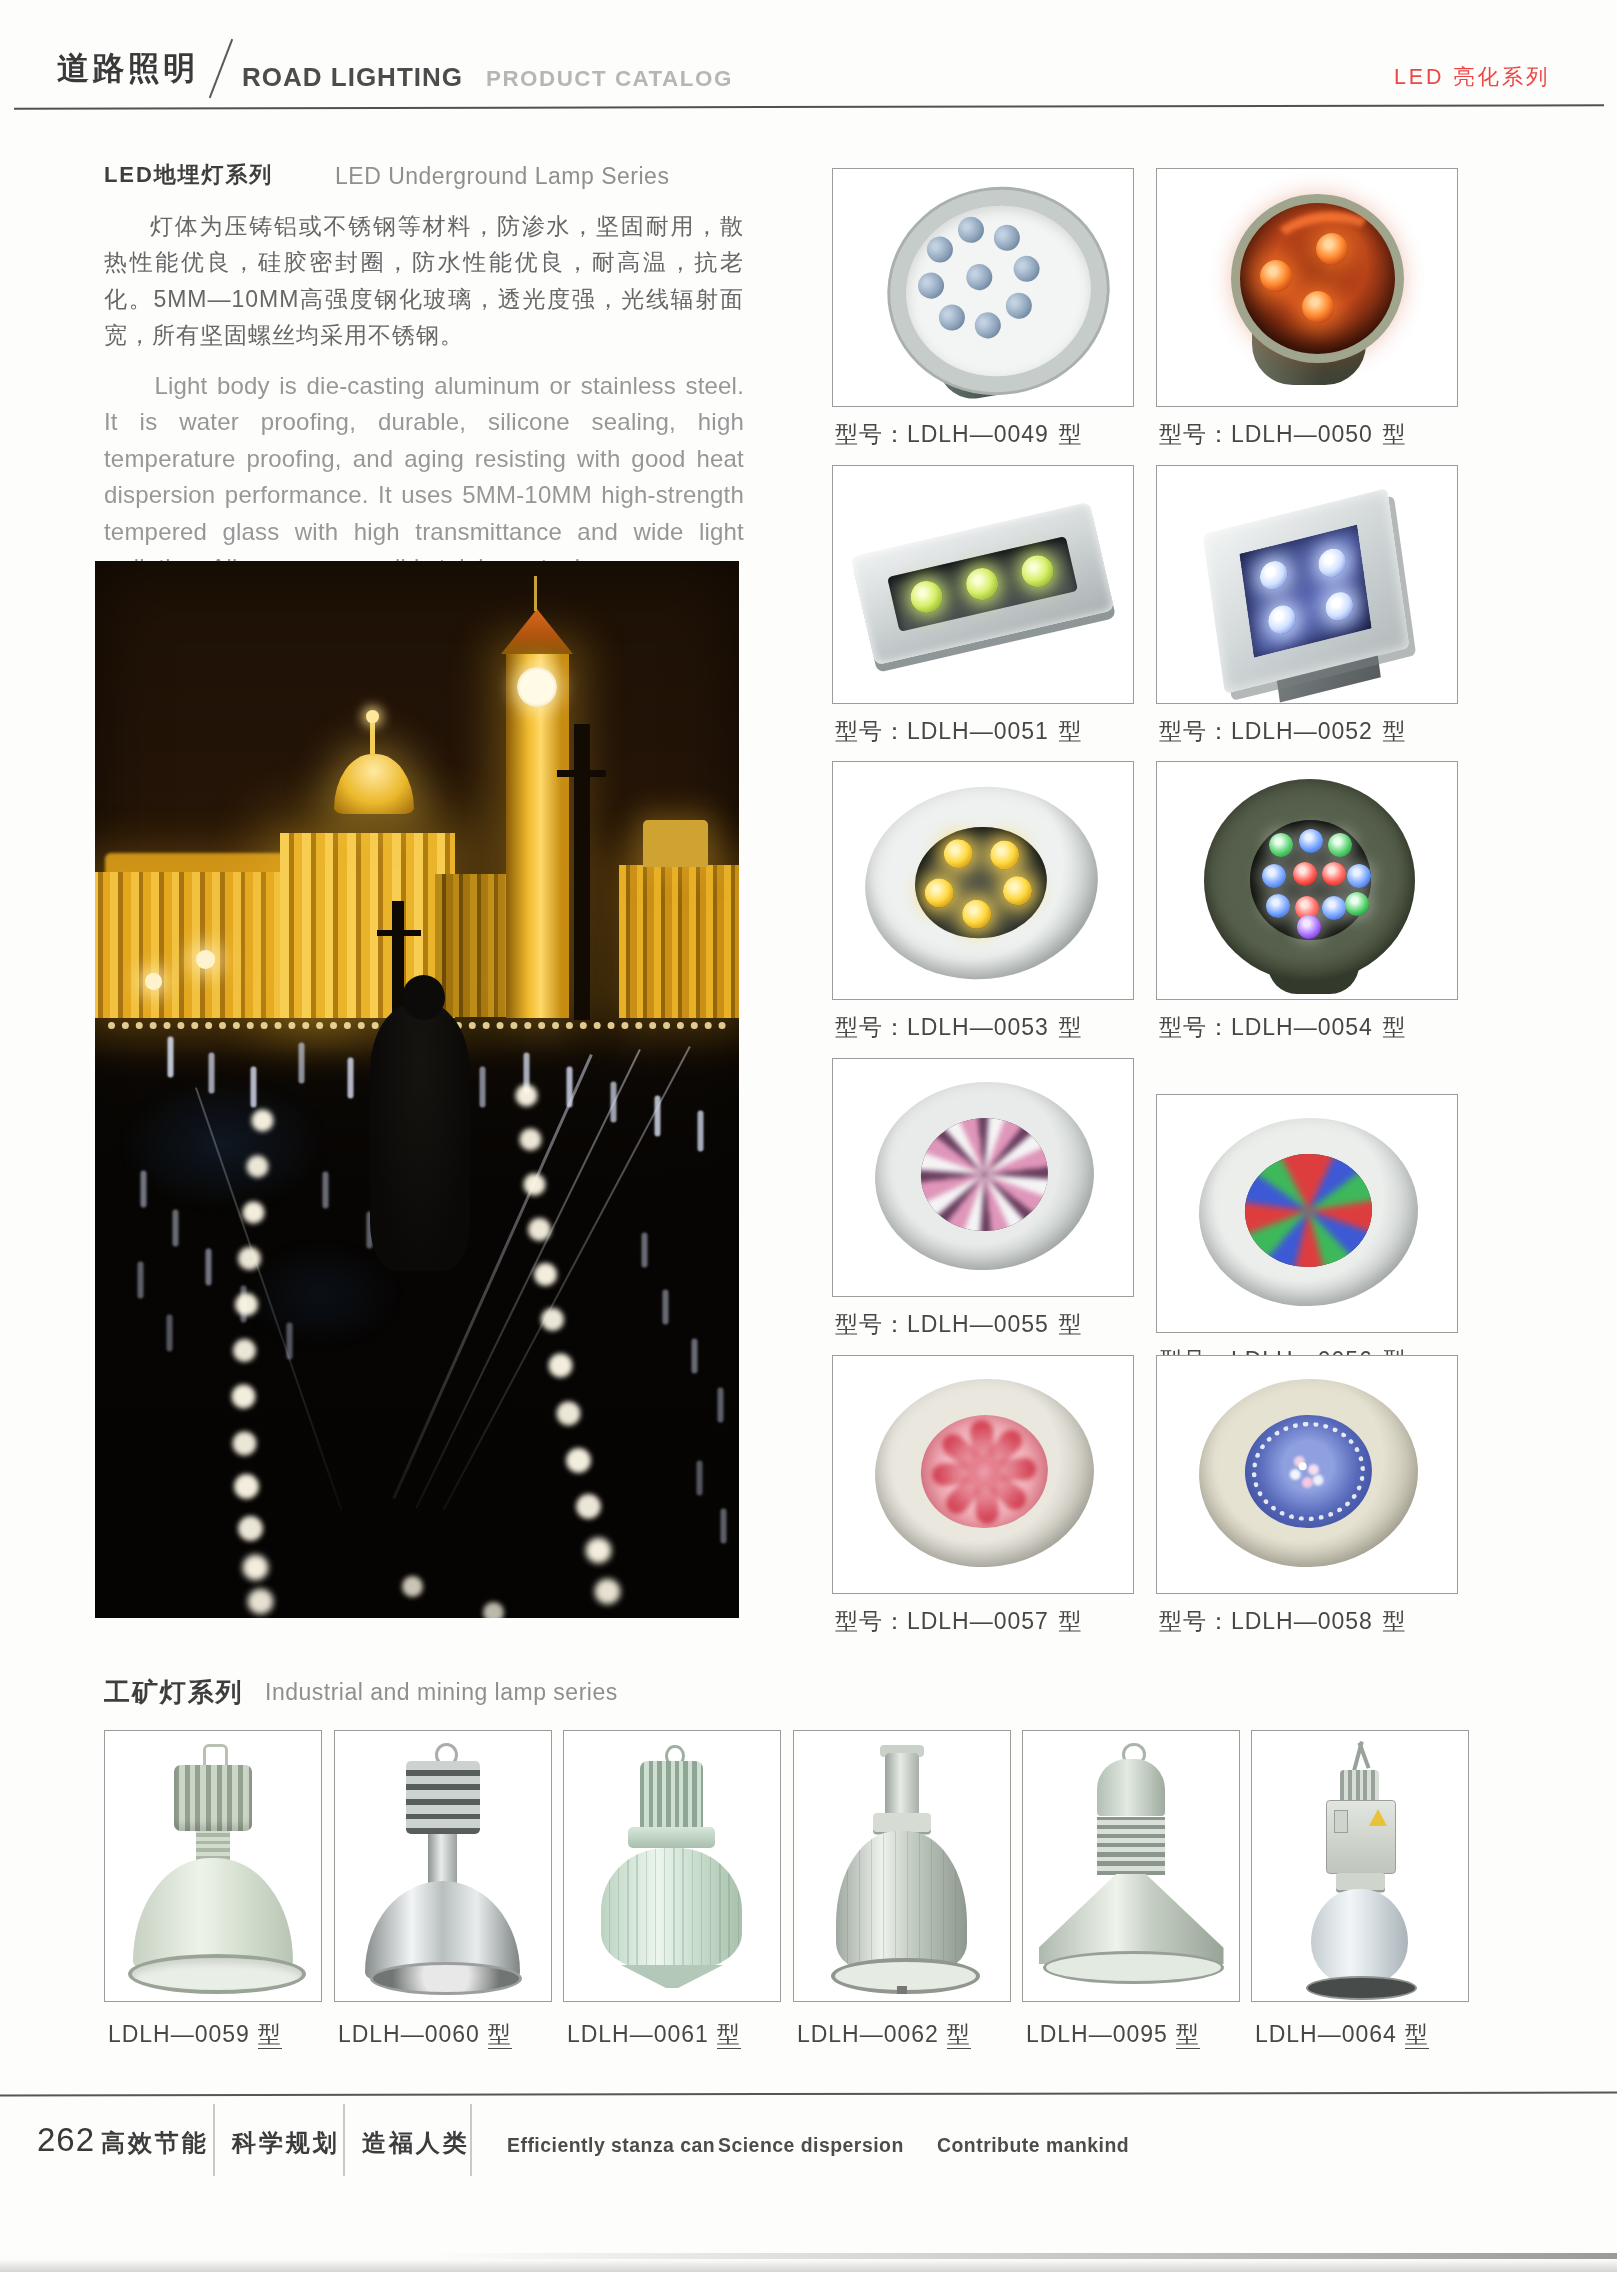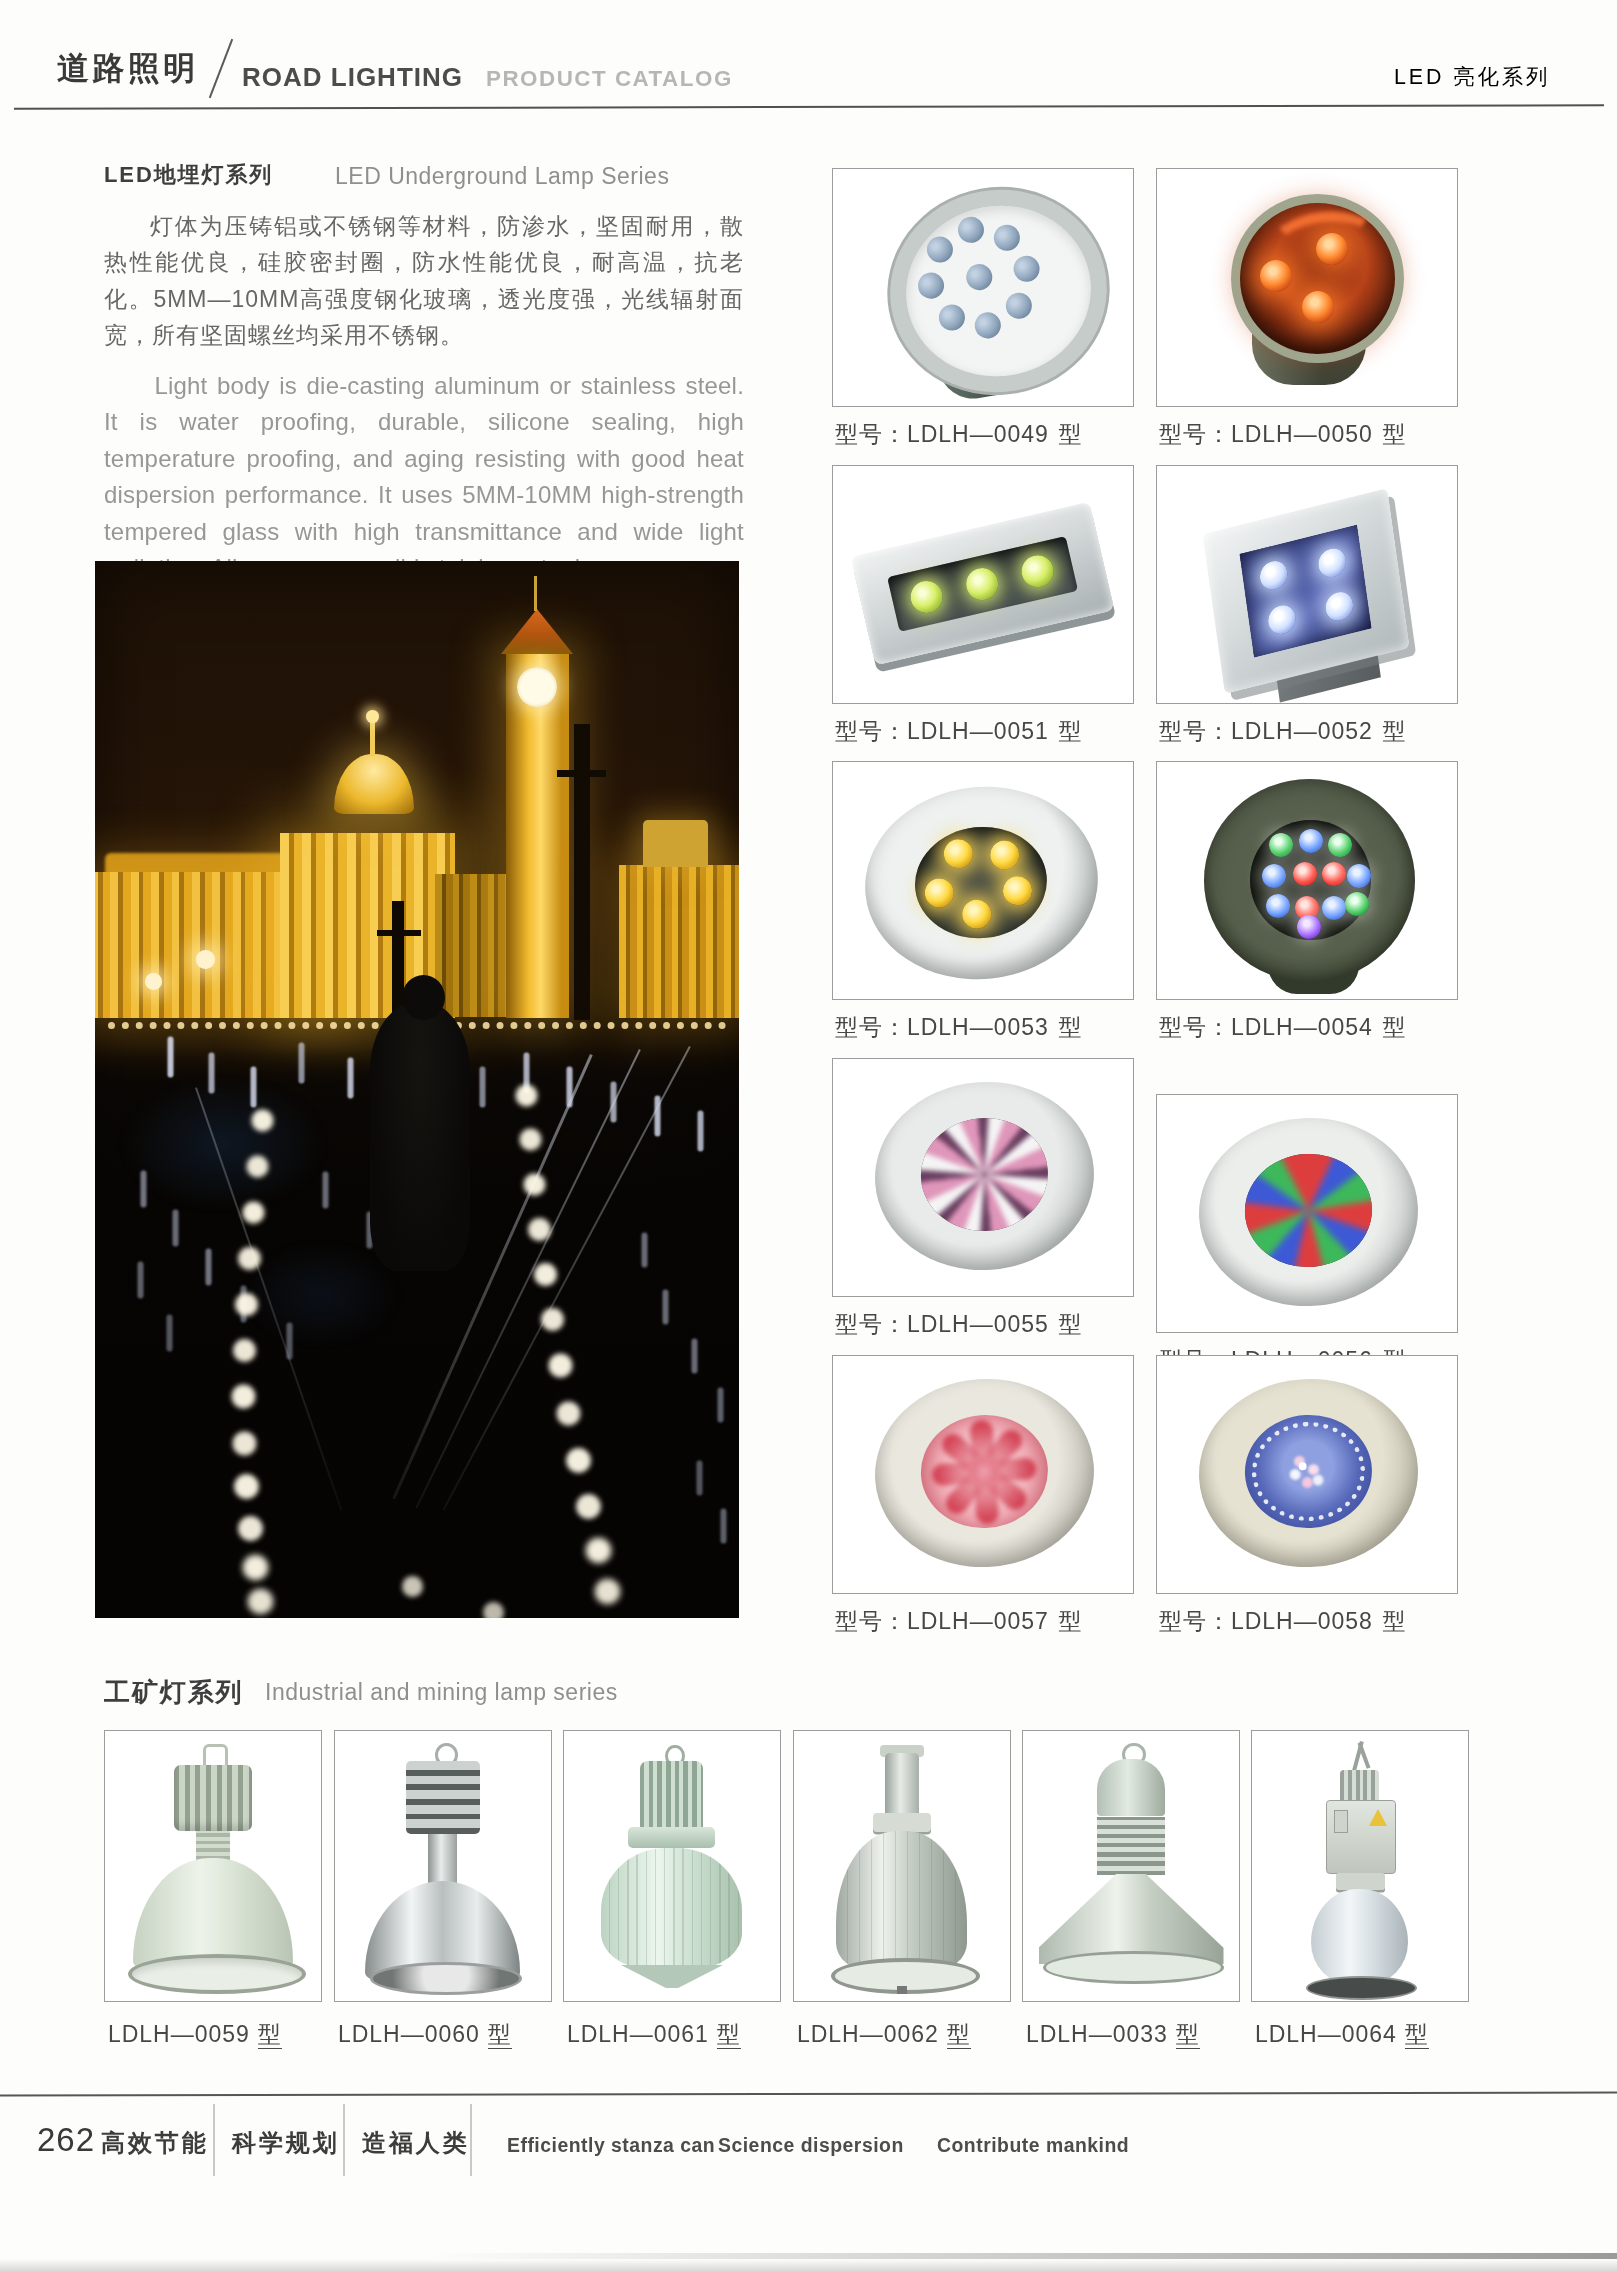--- a/index.html
+++ b/index.html
@@ -3,21 +3,21 @@
 <meta charset="utf-8">
 <style>
   html,body{margin:0;padding:0;background:#e9e9e7;font-family:"Liberation Sans","DejaVu Sans",sans-serif;}
   .page{position:relative;width:1617px;height:2273px;background:#fdfdfc;overflow:hidden;margin:0 auto;}
 
   
   .hdr-cn{position:absolute;left:57px;top:47px;font-size:32px;font-weight:bold;color:#3a3a3a;letter-spacing:3.4px;}
   .hdr-slash{position:absolute;left:220px;top:37px;width:1.9px;height:63px;background:#5a5a5a;transform:rotate(21deg);}
   .hdr-en{position:absolute;left:242px;top:62px;font-size:26px;font-weight:bold;color:#4c4c4c;letter-spacing:1px;}
   .hdr-sub{position:absolute;left:486px;top:66px;font-size:22.4px;font-weight:bold;color:#b6b6b6;letter-spacing:1.5px;}
-  .hdr-series{position:absolute;left:1394px;top:62px;font-size:21.4px;color:#000000;letter-spacing:2.9px;}
+  .hdr-series{position:absolute;left:1394px;top:62px;font-size:21.4px;color:#ef4444;letter-spacing:2.9px;}
   .hdr-rule{position:absolute;left:13.6px;right:13.6px;top:106px;height:1.9px;background:#515151;transform:rotate(-0.12deg);}
 
   
   .sec-title-cn{position:absolute;font-weight:bold;color:#3e3e3e;letter-spacing:1.9px;}
   .sec-title-en{position:absolute;color:#8f8f8f;letter-spacing:0.5px;}
   #ug-title{left:104px;top:160px;font-size:22px;}
   #ug-title-en{left:335px;top:163px;font-size:23px;}
   .para-cn{position:absolute;left:104px;top:208px;width:640px;font-size:23px;color:#676767;line-height:1.58;letter-spacing:1px;text-indent:2em;text-align:justify;}
   .para-en{position:absolute;left:104px;top:368px;width:640px;font-size:24px;color:#979797;line-height:1.52;letter-spacing:0.2px;text-indent:2.1em;text-align:justify;}
 
@@ -569,21 +569,21 @@
   <div class="mcell" style="left:1022px;top:1730px">
     <div class="mbox">
       <div class="v" id="m63">
         <div class="hook"></div>
         <div class="domecap"></div>
         <div class="fins"></div>
         <div class="cone"></div>
         <div class="mouth"></div>
       </div>
     </div>
-    <div class="mlabel"><span class="lm">LDLH—0033</span><span class="ls">型</span></div>
+    <div class="mlabel"><span class="lm">LDLH—0095</span><span class="ls">型</span></div>
   </div>
 
   <div class="mcell" style="left:1251px;top:1730px">
     <div class="mbox">
       <div class="v" id="m64">
         <div class="wire1"></div>
         <div class="wire2"></div>
         <div class="smallcyl"></div>
         <div class="jbox">
           <div class="warn"></div>

